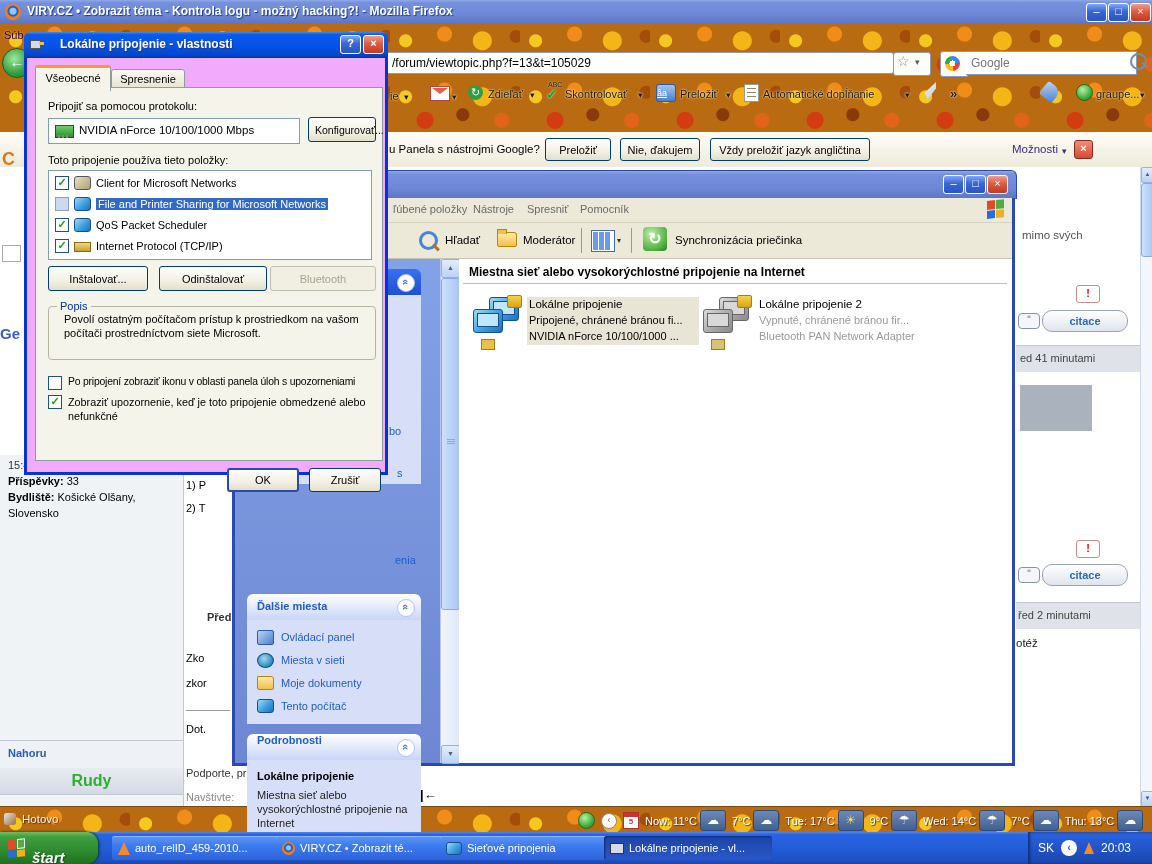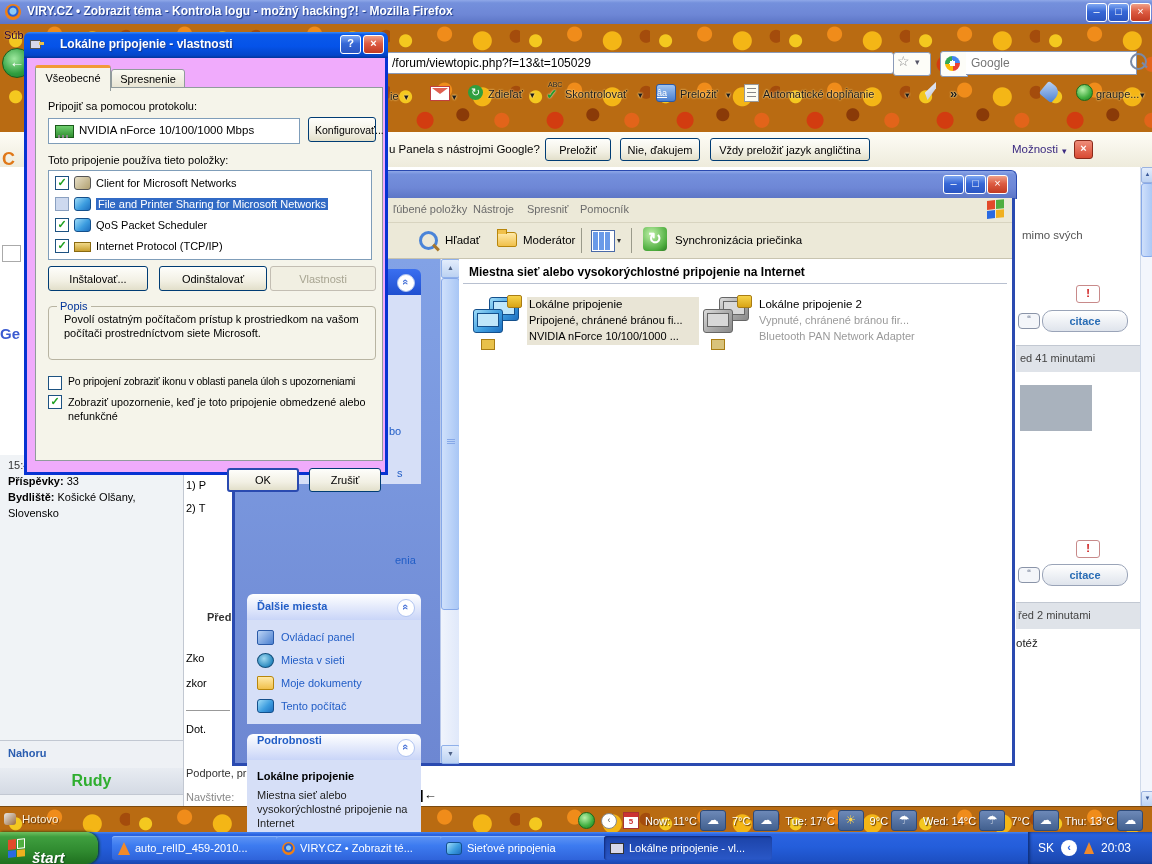--- a/index.html
+++ b/index.html
@@ -435,21 +435,21 @@
             <span class="nw">QoS Packet Scheduler</span>
           </div>
           <div class="ab" style="left:6px;top:68px;display:flex;align-items:center;gap:5px;">
             <span class="cb">✓</span>
             <span class="mini-ic" style="background:linear-gradient(180deg,#f0d888,#c8a030);border:1px solid #8a6a10;height:8px;margin-top:2px;"></span>
             <span class="nw">Internet Protocol (TCP/IP)</span>
           </div>
         </div>
         <button class="ab xpbtn" style="left:12px;top:178px;width:100px;height:25px;">Inštalovať...</button>
         <button class="ab xpbtn" style="left:123px;top:178px;width:108px;height:25px;">Odinštalovať</button>
-        <button class="ab xpbtn dis" style="left:234px;top:178px;width:106px;height:25px;">Vlastnosti</button>
+        <button class="ab xpbtn dis" style="left:234px;top:178px;width:106px;height:25px;">Bluetooth</button>
 
         <fieldset class="ab gb" style="left:12px;top:212px;width:310px;height:58px;margin:0;padding:0 8px;">
           <legend style="color:#003399;font-size:11px;padding:0 3px;">Popis</legend>
           <div style="line-height:14px;color:#000;margin-left:7px;">Povolí ostatným počítačom prístup k prostriedkom na vašom počítači prostredníctvom siete Microsoft.</div>
         </fieldset>
         <div class="ab" style="left:12px;top:288px;display:flex;gap:6px;">
           <span class="cb"></span>
           <span class="nw" style="font-size:10.4px;letter-spacing:-0.2px;">Po pripojení zobraziť ikonu v oblasti panela úloh s upozorneniami</span>
         </div>
         <div class="ab" style="left:12px;top:307px;display:flex;gap:6px;">

